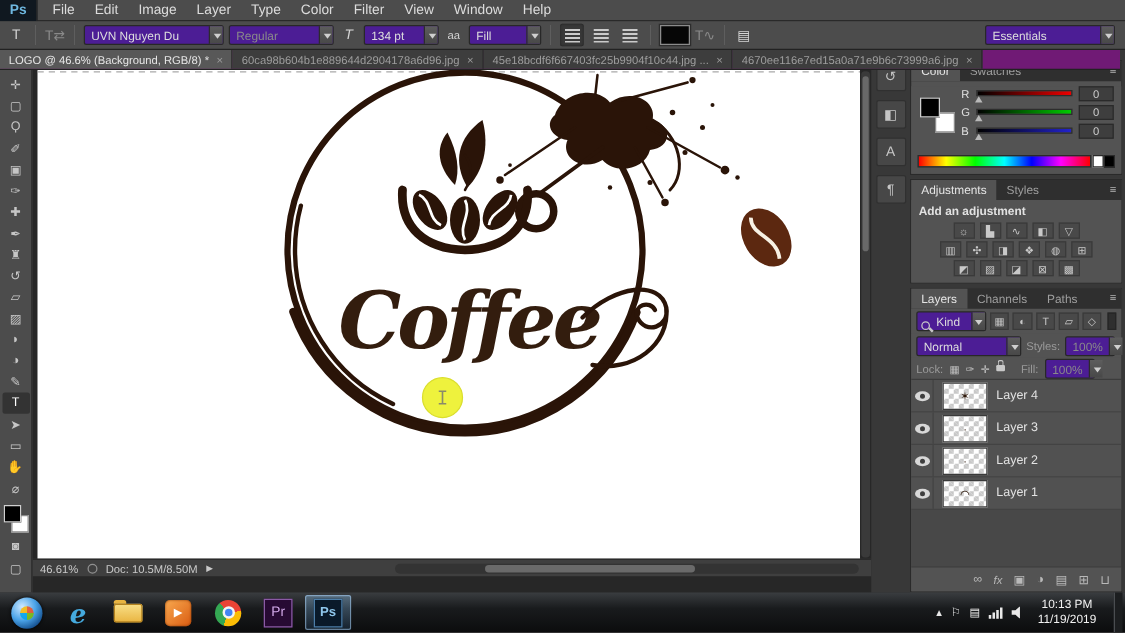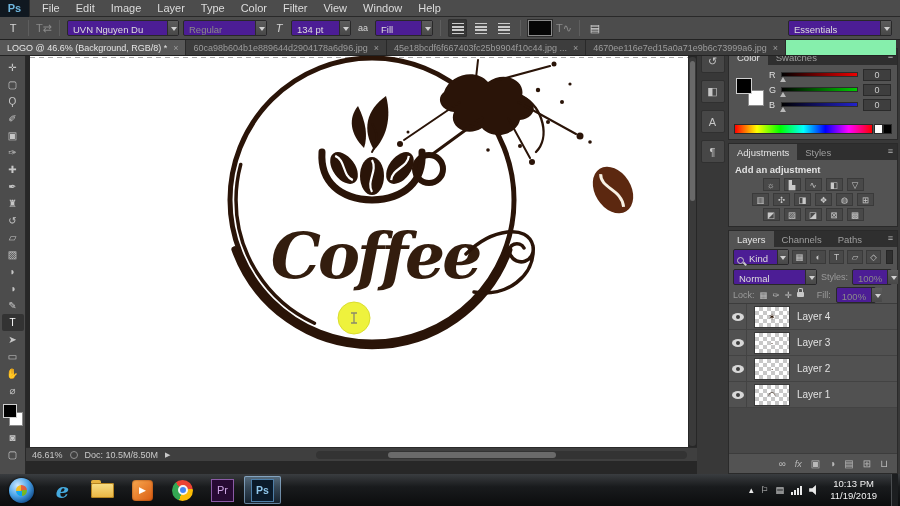--- a/index.html
+++ b/index.html
@@ -21,21 +21,21 @@
   .caret{width:11px;height:100%;background:linear-gradient(#5d5d5d,#484848);border-left:1px solid #2c2c2c;position:relative;flex:none}
   .caret::after{content:'';position:absolute;left:2.5px;top:6px;border-left:3px solid transparent;border-right:3px solid transparent;border-top:4px solid #cfcfcf}
   .field.disabled .fval{color:#8a8a8a}
   .opt-btn{width:19px;height:18px;display:flex;align-items:center;justify-content:center;border-radius:2px}
   .opt-btn.pressed{background:#383838;box-shadow:inset 0 0 2px #1d1d1d}
   .al{width:12px;height:11px;background-image:repeating-linear-gradient(to bottom,#cacaca 0 1.5px,transparent 1.5px 3.2px)}
   .color-chip{width:24px;height:16px;background:#060606;border:1px solid #8b8b8b;box-shadow:0 0 0 1px #2d2d2d}
   .workspace-field{position:absolute;right:8px;top:3px;width:104px}
 
   
-  .tabbar{position:absolute;left:0;top:40px;right:4px;height:16px;background:#86efac;border-bottom:1px solid #222;display:flex;font-size:9px;color:#9d9d9d;z-index:4}
+  .tabbar{position:absolute;left:0;top:40px;right:4px;height:16px;background:#701a75;border-bottom:1px solid #222;display:flex;font-size:9px;color:#9d9d9d;z-index:4}
   .dtab{display:flex;align-items:center;gap:6px;padding:0 7px;background:#3d3d3d;border-right:1px solid #292929;white-space:nowrap}
   .dtab.active{background:#585858;color:#e6e6e6}
   .dtab .close{font-size:9px;color:#9d9d9d}
 
   
   .toolbar{position:absolute;left:0;top:56px;width:26px;bottom:32px;background:#4c4c4c;border-right:1px solid #292929;display:flex;flex-direction:column;align-items:center;padding-top:3px;z-index:4}
   .tool{width:22px;height:17px;display:flex;align-items:center;justify-content:center;color:#c6c6c6;font-size:10px;flex:none}
   .tool.active{background:#333;border-radius:2px;color:#fff}
   .tb-swatches{position:relative;width:22px;height:24px;margin:4px 0 2px;flex:none}
   .tb-fg{position:absolute;left:1px;top:1px;width:14px;height:14px;background:#000;border:1px solid #d0d0d0;z-index:2}

